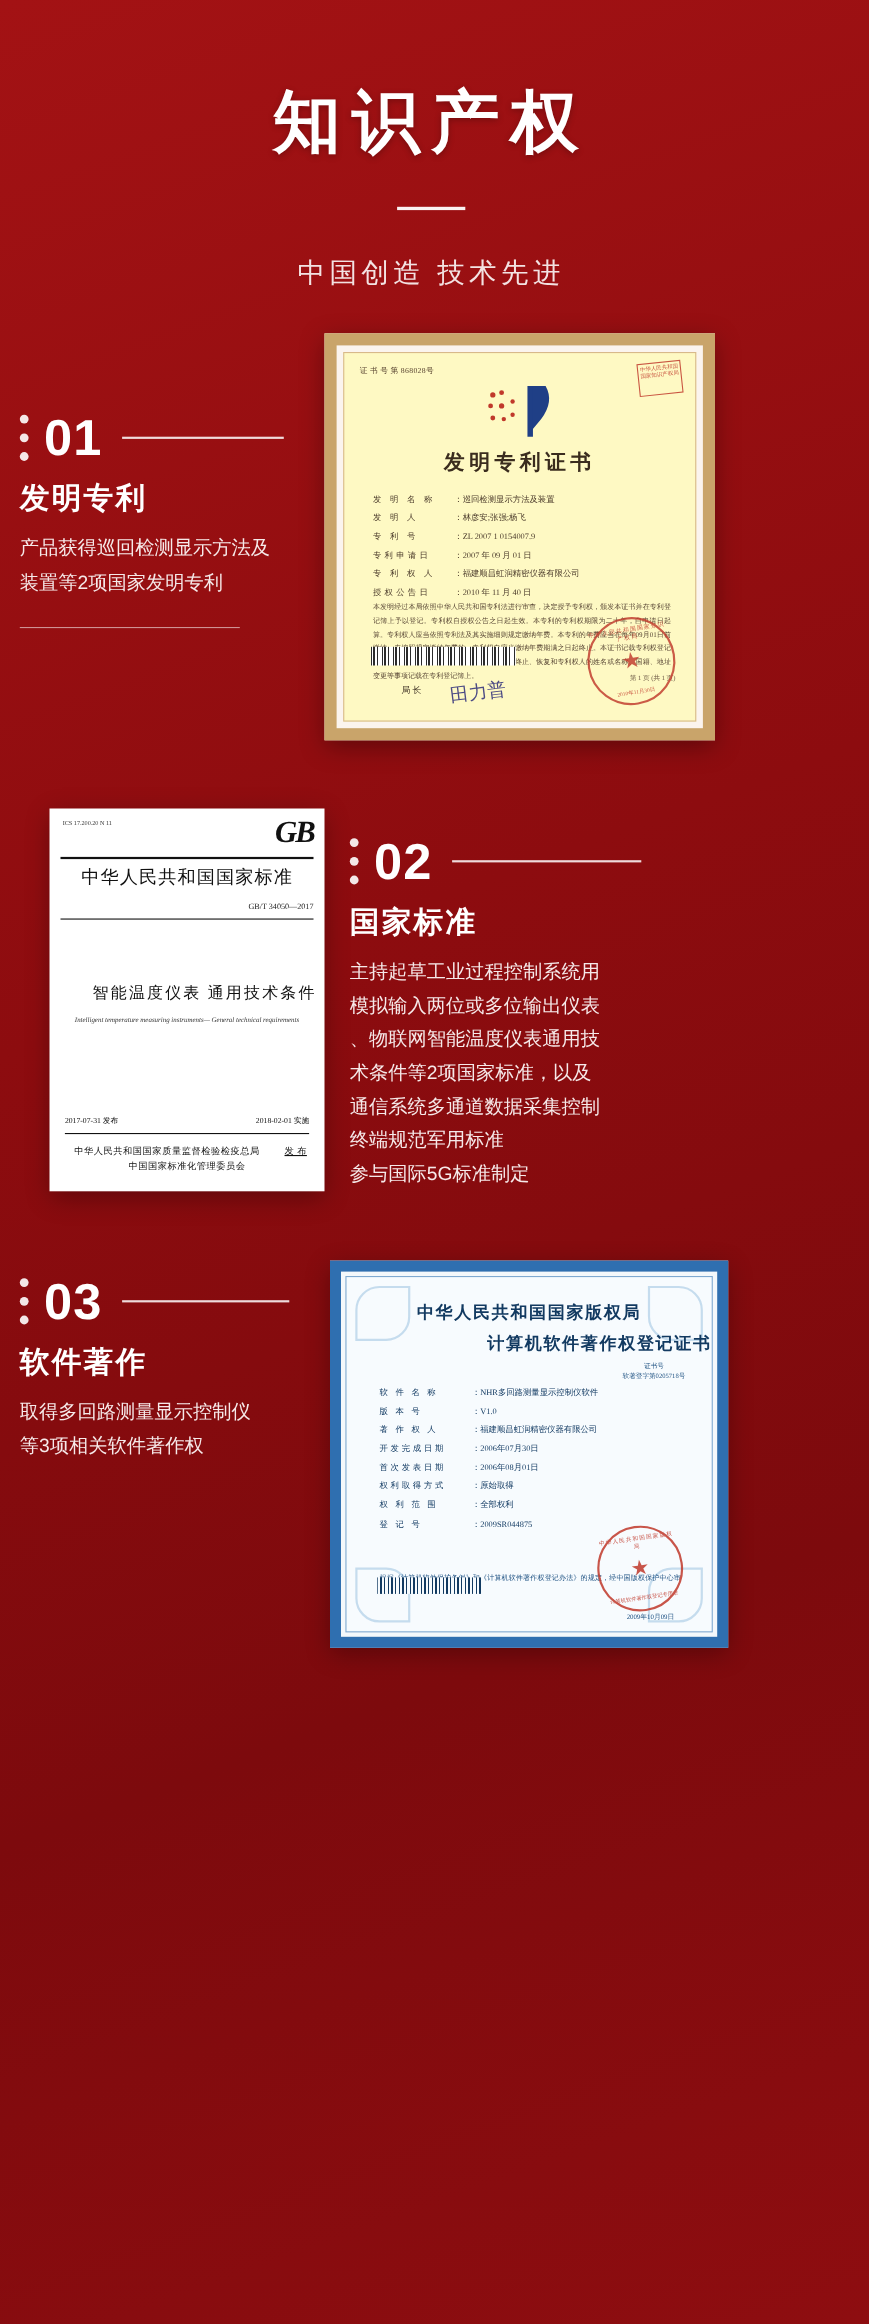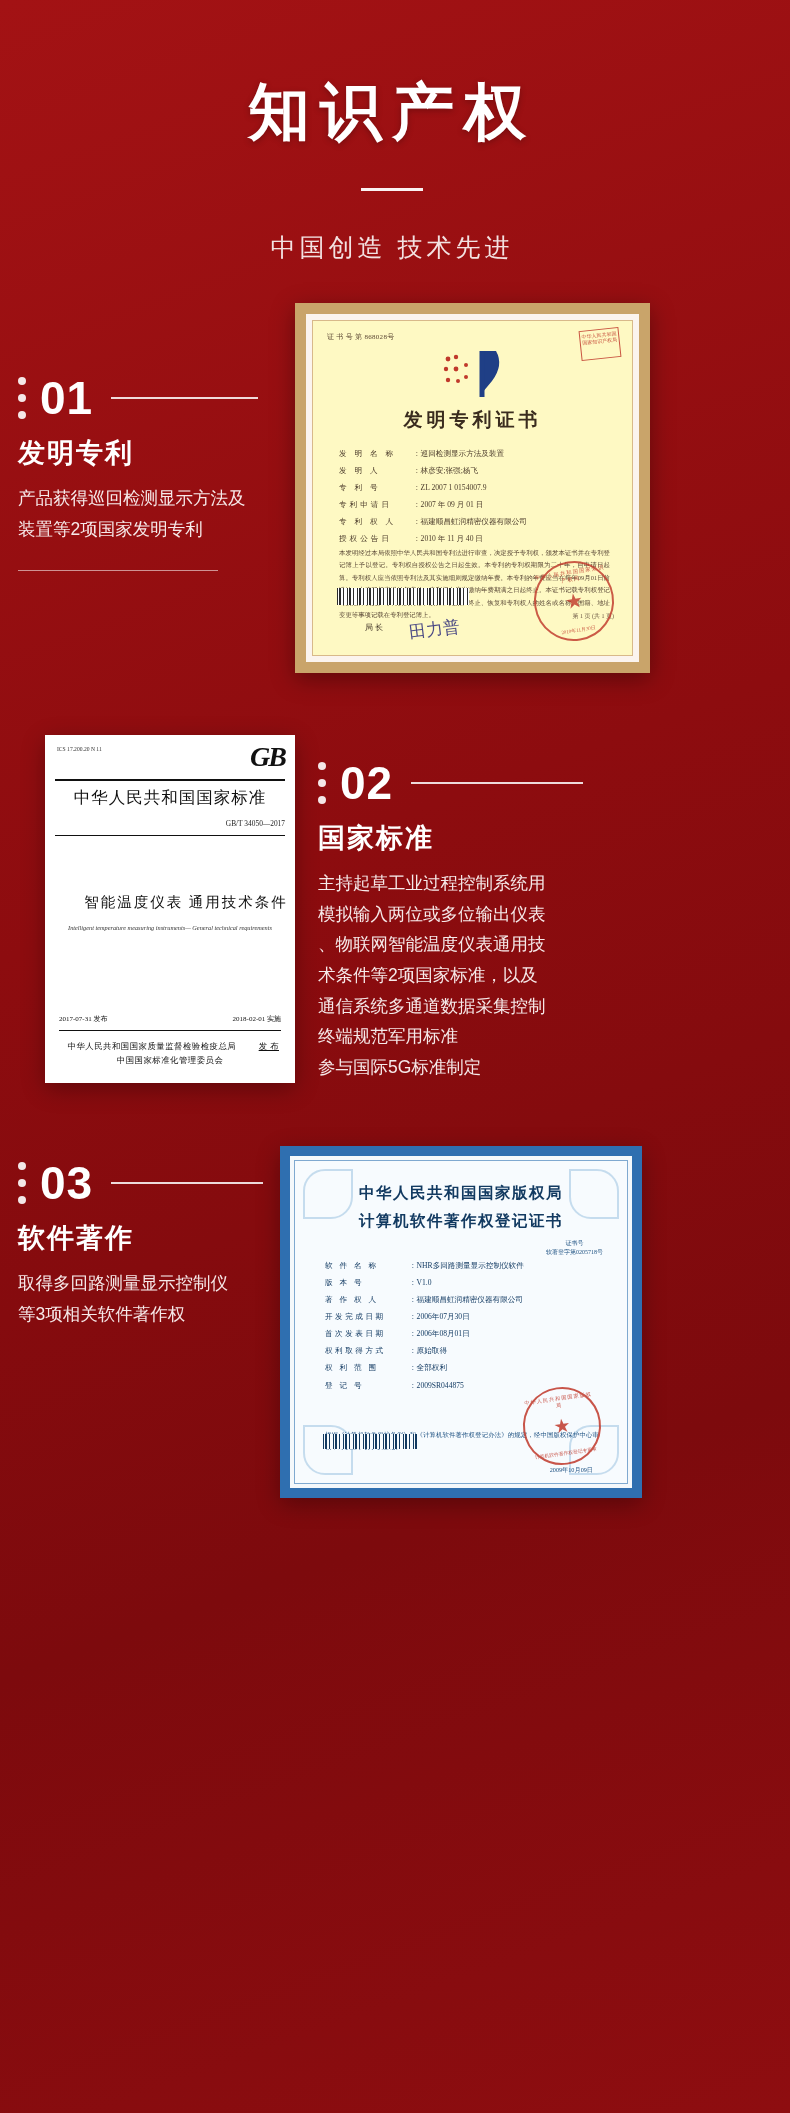--- a/index.html
+++ b/index.html
@@ -88,28 +88,28 @@
     letter-spacing:2px;color:#111;margin-left:32px;}
   .c2-en{position:absolute;left:0;right:0;top:188px;text-align:center;font-size:6.3px;
     line-height:1.7;color:#333;font-style:italic;}
   .c2-dates{position:absolute;left:14px;right:14px;bottom:52px;display:flex;justify-content:space-between;
     font-size:7px;color:#111;border-bottom:1px solid #111;padding-bottom:6px;}
   .c2-issuer{position:absolute;left:0;right:0;bottom:16px;text-align:center;font-size:8.4px;
     line-height:1.6;color:#111;letter-spacing:.5px;}
   .c2-issuer .pub{float:right;margin-right:16px;text-decoration:underline;}
 
   
-  .cert3{left:280px;top:1146px;width:362px;height:352px;background:#f4f8fb;
+  .cert3{left:300px;top:1146px;width:362px;height:352px;background:#f4f8fb;
     border:10px solid #2f6fb0;box-sizing:border-box;box-shadow:0 6px 22px rgba(0,0,0,.3);}
   .c3-inner{position:absolute;inset:4px;border:1px solid #7fa9d0;background:#f7fbfe;
     font-family:"Liberation Serif","DejaVu Serif",serif;color:#153f69;overflow:hidden;}
   .c3-orn{position:absolute;width:46px;height:46px;border:2px solid #9cc2e0;opacity:.55;}
   .c3-h1{position:absolute;left:0;right:0;top:22px;text-align:center;font-size:15.5px;
     font-weight:bold;letter-spacing:1.5px;color:#123a61;}
-  .c3-h2{position:absolute;left:0;right:0;top:50px;text-align:center;font-size:15.5px;
+  .c3-h2{position:absolute;left:0;right:0;top:50px;text-align:right;font-size:15.5px;
     font-weight:bold;letter-spacing:1.5px;color:#123a61;}
   .c3-certno{position:absolute;right:24px;top:78px;font-size:6px;line-height:1.5;text-align:center;color:#1b4f80;}
   .c3-fields{position:absolute;left:30px;right:28px;top:96px;font-size:7.6px;line-height:2.25;color:#143c64;}
   .c3-fields .row{display:flex;}
   .c3-fields .k{width:84px;letter-spacing:2.5px;flex:none;}
   .c3-fields .v{flex:1;}
   .c3-para{position:absolute;left:30px;right:28px;top:268px;font-size:6.4px;line-height:1.95;
     color:#1b4f80;text-align:justify;}
   .c3-barcode{position:absolute;left:28px;bottom:34px;width:96px;height:15px;
     background:repeating-linear-gradient(90deg,#123a61 0 1px,#f7fbfe 1px 2px,#123a61 2px 4px,#f7fbfe 4px 6px,#123a61 6px 7px,#f7fbfe 7px 10px);}

